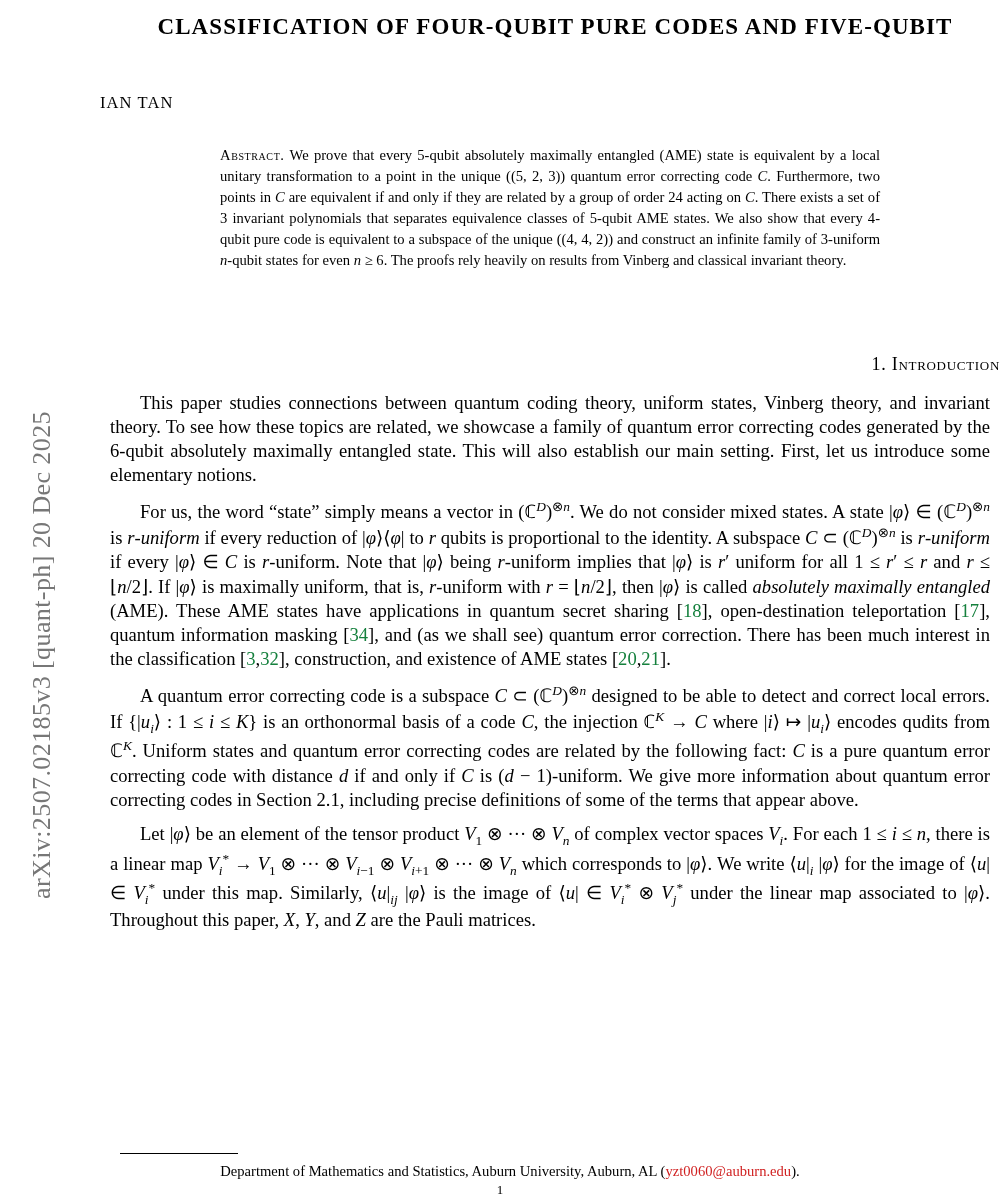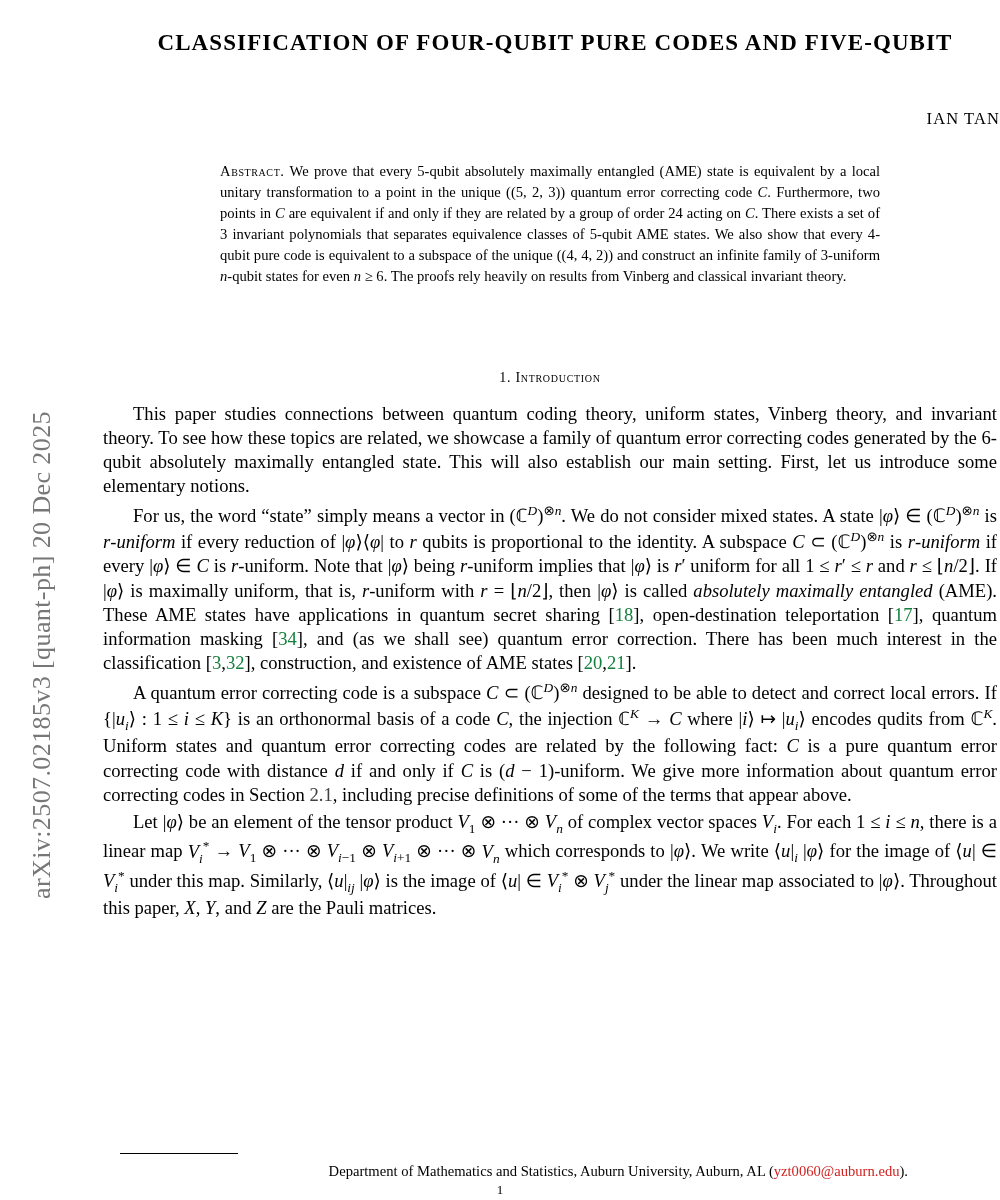--- a/index.html
+++ b/index.html
@@ -43,84 +43,84 @@
     height: 1200px;
   }
   .title {
     text-align: center;
     font-size: 23px;
     letter-spacing: 1.1px;
     font-variant: small-caps;
     text-transform: uppercase;
     font-weight: bold;
     line-height: 1.33;
-    margin-top: 16px;
+    margin-top: 0px;
     padding-top: 12px;
   }
   .title .line { display: block; }
   .title .l1 { padding-left: 10px; }
   .author {
-    text-align: right;
+    text-align: left;
     margin-top: 50px;
     font-size: 16.5px;
     letter-spacing: 1.1px;
     font-variant: small-caps;
     text-transform: uppercase;
   }
   .abstract {
     margin: 32px auto 0 auto;
     width: 660px;
     font-size: 14.6px;
     line-height: 1.45;
     text-align: justify;
     text-justify: inter-word;
   }
   .abstract .smallcaps {
     font-variant: small-caps;
     letter-spacing: 0.6px;
   }
   .section-head {
-    text-align: center;
+    text-align: right;
     margin-top: 82px;
-    font-size: 14px;
+    font-size: 18px;
     font-variant: small-caps;
     letter-spacing: 0.7px;
   }
   .body-text {
     margin-top: 16px;
     font-size: 18.6px;
     line-height: 1.305;
     text-align: justify;
     text-justify: inter-word;
   }
   .body-text p {
-    margin: 3px;
+    margin: 10px;
     text-indent: 30px;
   }
   .body-text p + p { margin-top: 0px; }
   .ref { color: #15803d; }
-  .lnk { color: #404040; }
+  .lnk { color: #000000; }
   .mailto { color: #d02020; }
   .it { font-style: italic; }
   .mathvar { font-style: italic; font-family: "Liberation Serif", serif; }
   .cal { font-family: "Liberation Serif", serif; font-style: italic; }
   .footnote-rule {
     position: absolute;
     left: 120px;
     bottom: 46px;
     width: 118px;
     border-top: 1px solid #000;
   }
   .footnote {
     position: absolute;
-    left: 128px;
+    left: 120px;
     bottom: 20px;
     width: 780px;
     font-size: 14.6px;
-    text-align: right;
+    text-align: center;
   }
   .pagenum {
     position: absolute;
     bottom: 2px;
     left: 0;
     width: 1000px;
     text-align: center;
     font-size: 13px;
   }
   sub { font-size: 0.72em; }

